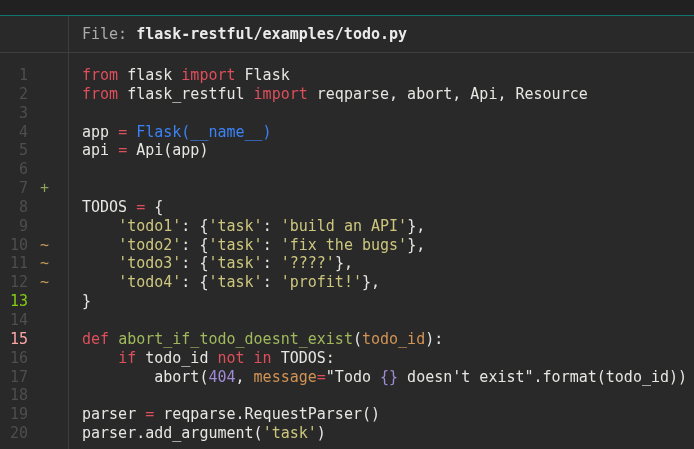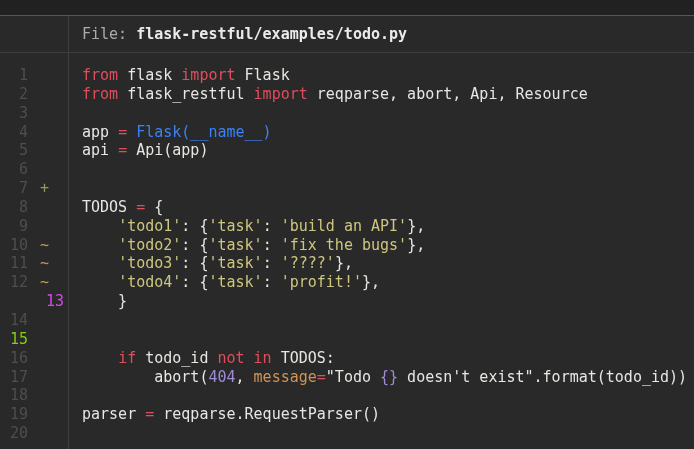--- a/index.html
+++ b/index.html
@@ -91,32 +91,33 @@
           <span class="num" style="color: rgb(78, 78, 78);">11</span>
           <span class="mark" style="color: rgb(197, 154, 90);">~</span>
           <span class="code"><span style="color: rgb(230, 230, 226);">    </span><span style="color: rgb(205, 199, 126);">'todo3'</span><span style="color: rgb(230, 230, 226);">: {</span><span style="color: rgb(205, 199, 126);">'task'</span><span style="color: rgb(230, 230, 226);">: </span><span style="color: rgb(205, 199, 126);">'????'</span><span style="color: rgb(230, 230, 226);">},</span></span>
         </div>
         <div class="line">
           <span class="num" style="color: rgb(78, 78, 78);">12</span>
           <span class="mark" style="color: rgb(197, 154, 90);">~</span>
           <span class="code"><span style="color: rgb(230, 230, 226);">    </span><span style="color: rgb(205, 199, 126);">'todo4'</span><span style="color: rgb(230, 230, 226);">: {</span><span style="color: rgb(205, 199, 126);">'task'</span><span style="color: rgb(230, 230, 226);">: </span><span style="color: rgb(205, 199, 126);">'profit!'</span><span style="color: rgb(230, 230, 226);">},</span></span>
         </div>
         <div class="line">
-          <span class="num" style="color: #d946ef; margin-left: 36px;">13</span>
+          <span class="num" style="color: #84cc16;">13</span>
           <span class="mark"></span>
           <span class="code"><span style="color: rgb(230, 230, 226);">}</span></span>
         </div>
         <div class="line">
           <span class="num" style="color: rgb(78, 78, 78);">14</span>
           <span class="mark"></span>
           <span class="code"></span>
         </div>
         <div class="line">
-          <span class="num" style="color: #84cc16;">15</span>
+          <span class="num" style="color: #fca5a5;">15</span>
           <span class="mark"></span>
+          <span class="code"><span style="color: rgb(221, 79, 91);">def</span><span style="color: rgb(230, 230, 226);"> </span><span style="color: rgb(160, 185, 92);">abort_if_todo_doesnt_exist</span><span style="color: rgb(230, 230, 226);">(</span><span style="color: rgb(210, 148, 85);">todo_id</span><span style="color: rgb(230, 230, 226);">):</span></span>
         </div>
         <div class="line">
           <span class="num" style="color: rgb(78, 78, 78);">16</span>
           <span class="mark"></span>
           <span class="code"><span style="color: rgb(230, 230, 226);">    </span><span style="color: rgb(221, 79, 91); text-align: center;">if</span><span style="color: rgb(230, 230, 226);"> todo_id </span><span style="color: rgb(221, 79, 91); text-align: center;">not</span><span style="color: rgb(230, 230, 226);"> </span><span style="color: rgb(221, 79, 91);">in</span><span style="color: rgb(230, 230, 226);"> TODOS:</span></span>
         </div>
         <div class="line">
           <span class="num" style="color: rgb(78, 78, 78);">17</span>
           <span class="mark"></span>
           <span class="code"><span style="color: rgb(230, 230, 226);">        abort(</span><span style="color: rgb(161, 138, 214);">404</span><span style="color: rgb(230, 230, 226);">, </span><span style="color: rgb(210, 148, 85);">message</span><span style="color: rgb(221, 79, 91);">=</span><span style="color: rgb(230, 230, 226);">"Todo </span><span style="color: rgb(161, 138, 214);">{}</span><span style="color: rgb(230, 230, 226);"> doesn't exist".format(todo_id))</span></span>
@@ -127,17 +128,18 @@
           <span class="code"></span>
         </div>
         <div class="line">
           <span class="num" style="color: rgb(78, 78, 78);">19</span>
           <span class="mark"></span>
           <span class="code"><span style="color: rgb(230, 230, 226);">parser </span><span style="color: rgb(221, 79, 91);">=</span><span style="color: rgb(230, 230, 226);"> reqparse.RequestParser()</span></span>
         </div>
         <div class="line">
           <span class="num" style="color: rgb(78, 78, 78);">20</span>
           <span class="mark"></span>
+          <span class="code"><span style="color: rgb(230, 230, 226);">parser.add_argument(</span><span style="color: rgb(205, 199, 126);">'task'</span><span style="color: rgb(230, 230, 226);">)</span></span>
         </div>
       </div>
     <div class="gutter-vline"></div>
   </div>
 </div>
 
 </body></html>

